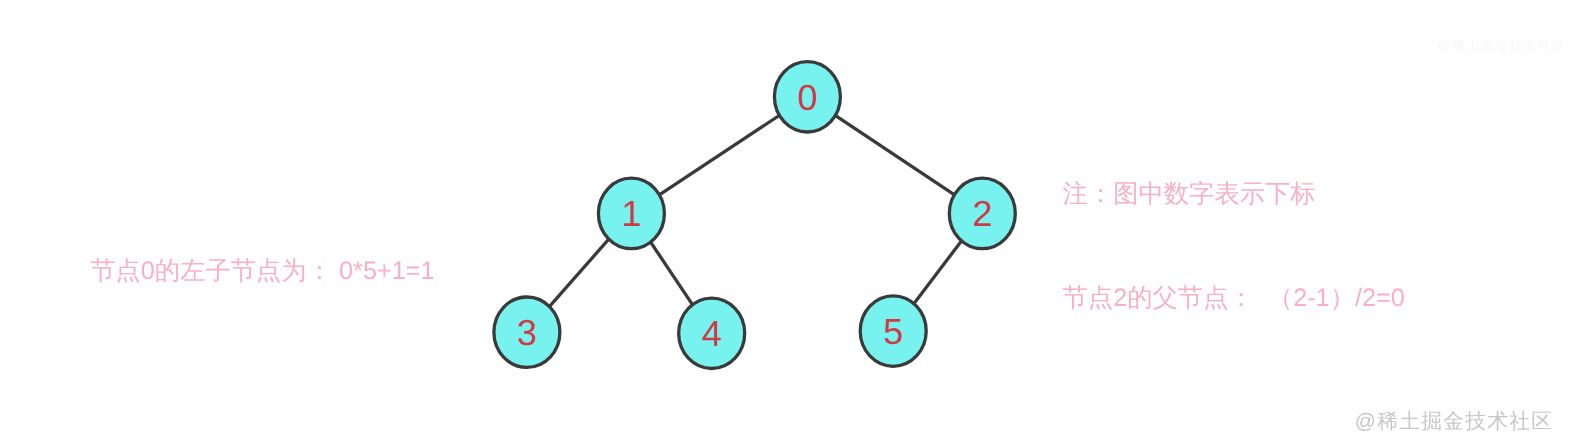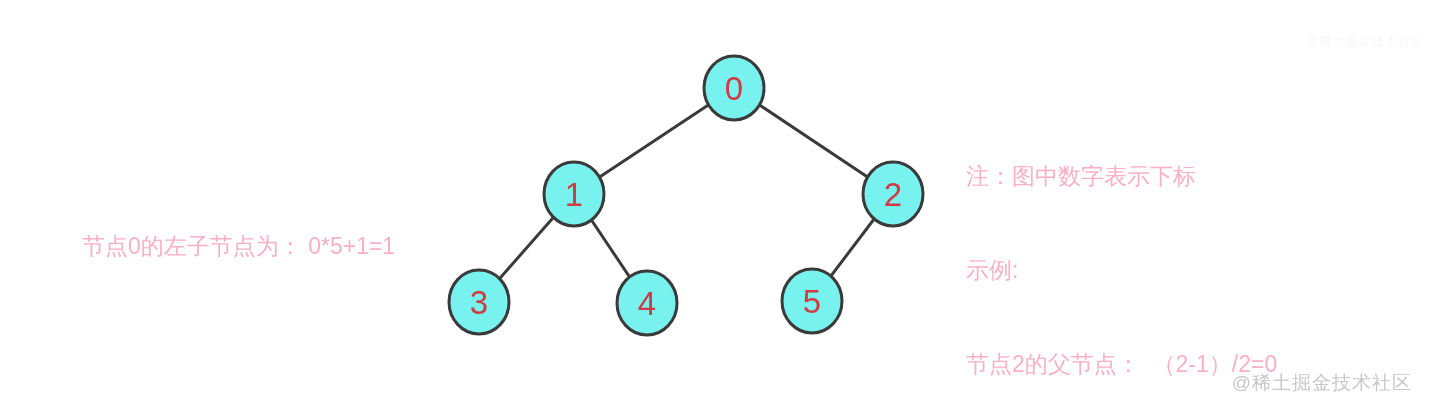--- a/index.html
+++ b/index.html
@@ -107,21 +107,20 @@
 
   <div class="notes notes-left">
     <div class="note-line">节点0的左子节点为： 0*5+1=1</div>
     
     
     
   </div>
 
   <div class="notes notes-right">
     <div class="note-line">注：图中数字表示下标</div>
-    <div class="note-line">示例:</div>
     <div class="note-line">节点2的父节点：  （2-1）/2=0</div>
     
     
     
     
   </div>
 
   <div class="watermark-top">@稀土掘金技术社区</div>
   <div class="watermark-bottom">@稀土掘金技术社区</div>
 

